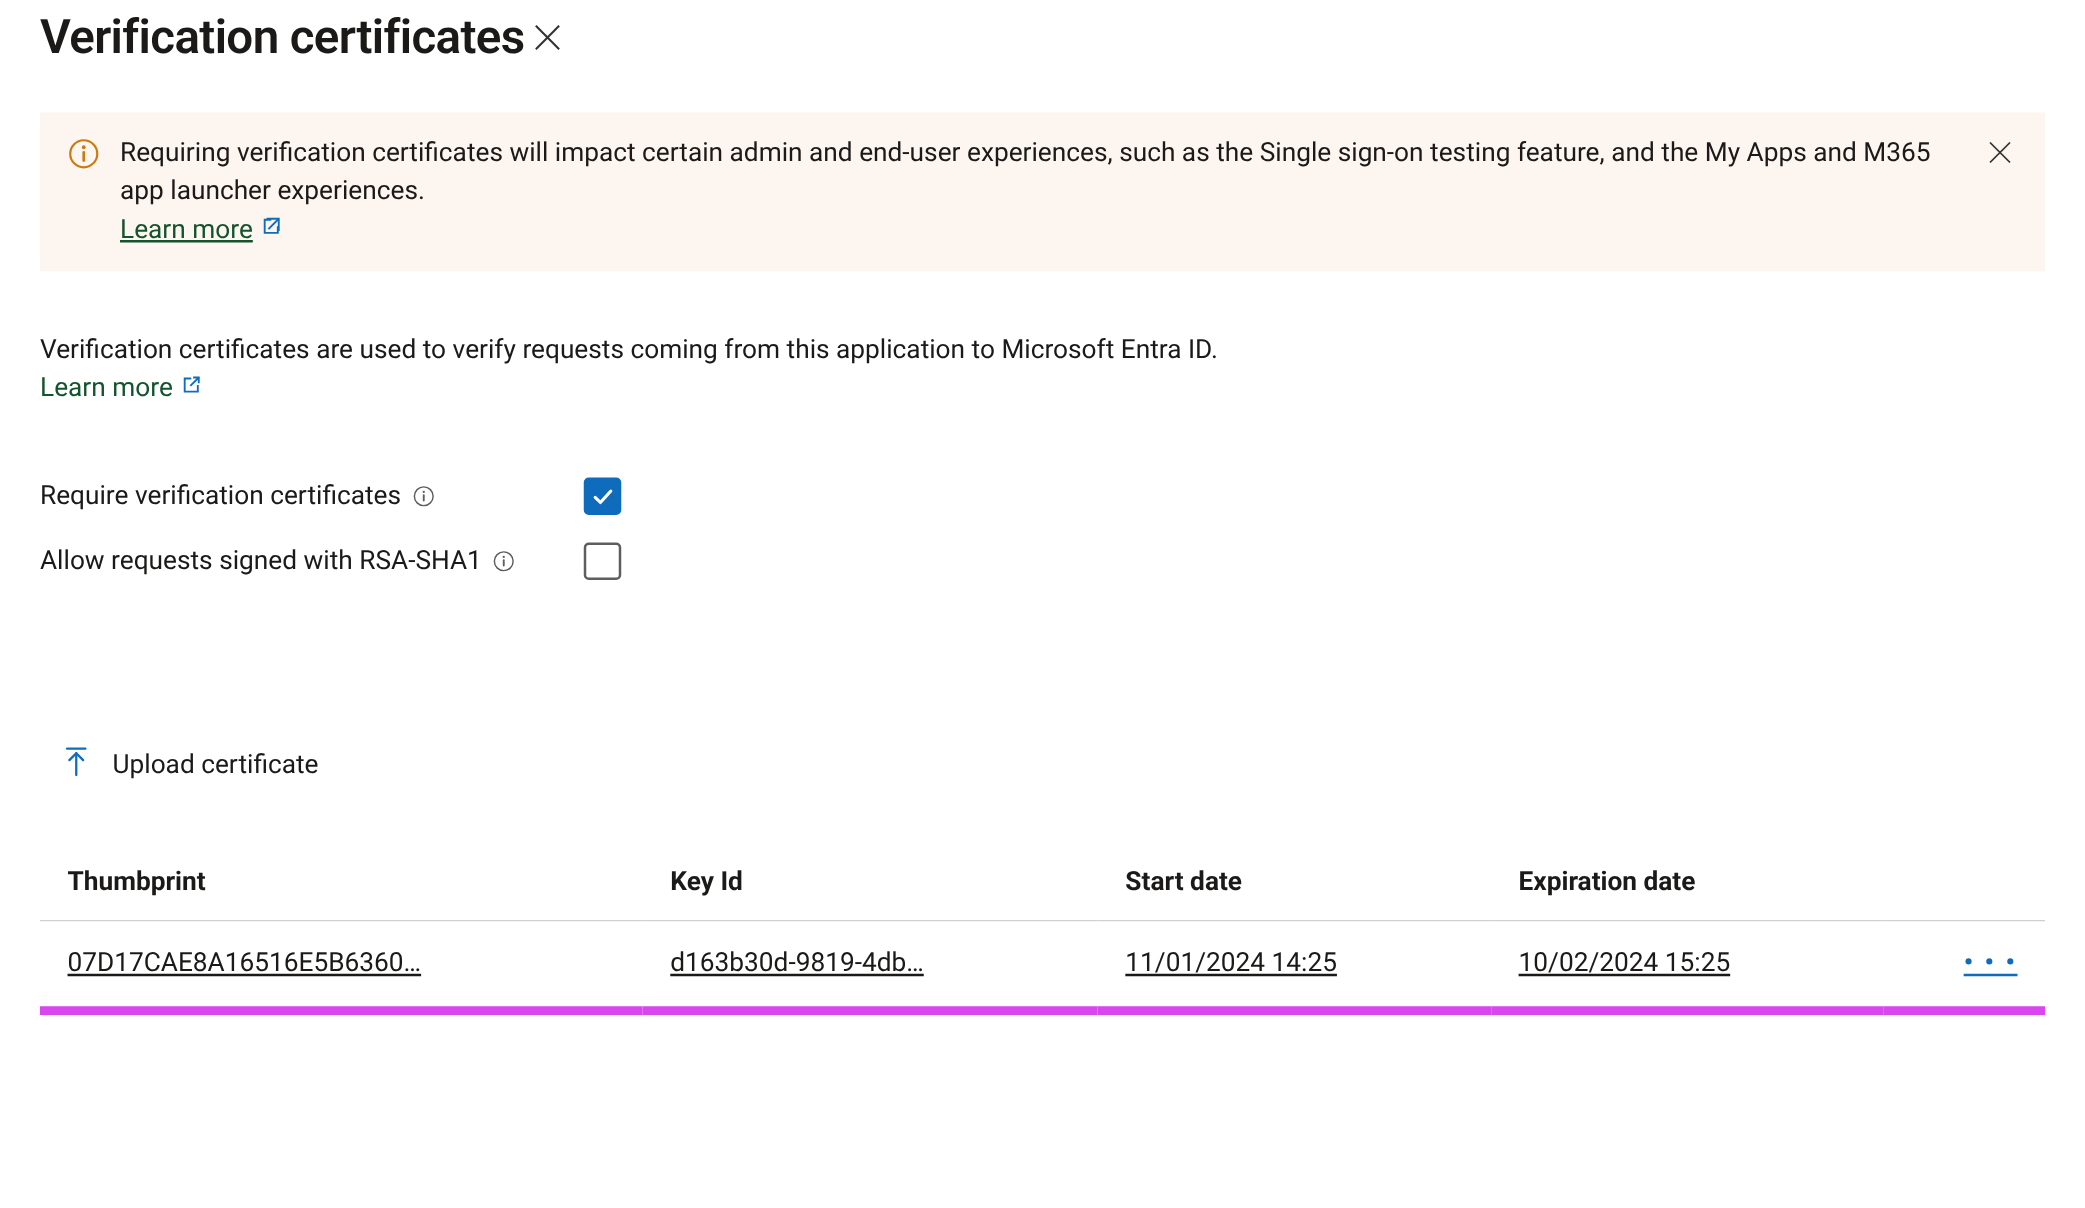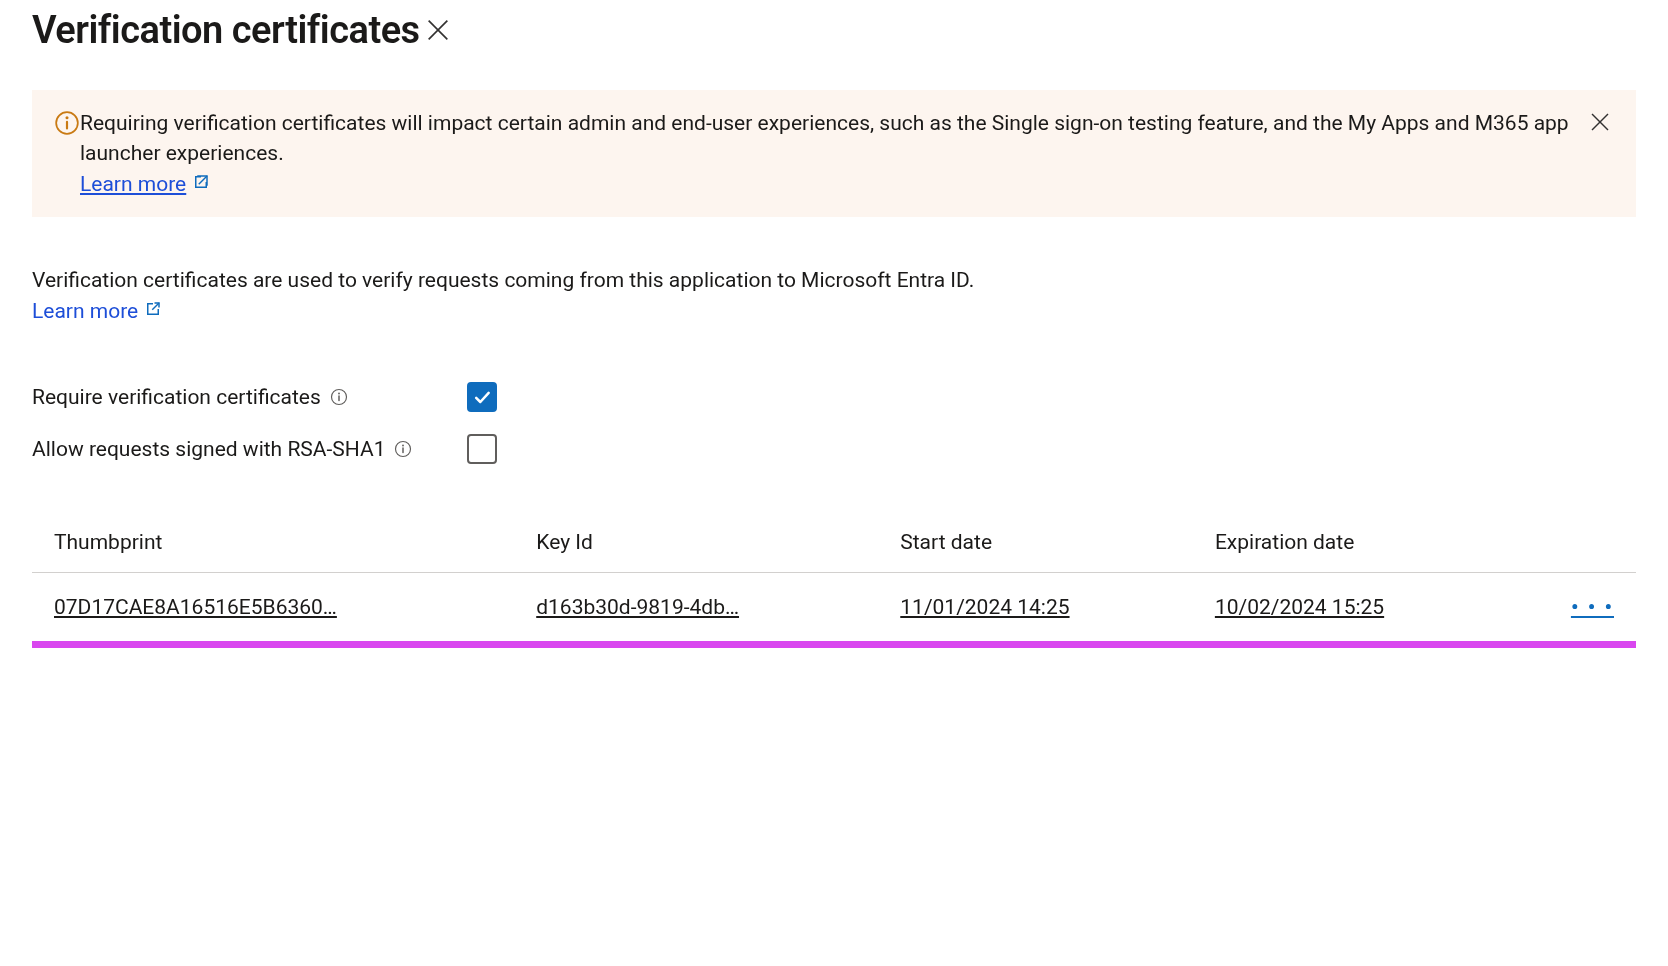--- a/index.html
+++ b/index.html
@@ -32,40 +32,41 @@
     margin-top: 12px;
     cursor: pointer;
   }
   .close-btn svg { stroke: #323130; }
   
   .banner {
     background: #fdf5ef;
     padding: 18px 22px 18px 22px;
     display: flex;
     align-items: flex-start;
+    gap: 16px;
     font-size: 21px;
     line-height: 1.45;
     position: relative;
   }
   .banner .info-icon {
     flex: 0 0 auto;
     margin-top: 2px;
   }
   .banner .msg { flex: 1 1 auto; }
   .banner .dismiss {
     flex: 0 0 auto;
     background: none;
     border: none;
     cursor: pointer;
     padding: 2px;
     margin-left: 8px;
   }
   .banner .dismiss svg { stroke: #323130; }
   a.link {
-    color: #1d4ed8;
+    color: #14532d;
     text-decoration: underline;
     cursor: pointer;
     text-align: right;
   }
   a.link .ext { margin-left: 6px; text-decoration: none; display: inline-block; }
   .desc {
     margin-top: 48px;
     font-size: 21px;
     line-height: 1.45;
   }
@@ -112,21 +113,21 @@
   .upload-icon { color: #0f6cbd; }
   
   .table-wrap { margin-top: 48px; }
   table {
     width: 100%;
     border-collapse: collapse;
     font-size: 21px;
   }
   thead th {
     text-align: left;
-    font-weight: 400;
+    font-weight: 700;
     padding: 18px 22px;
     border-bottom: 1px solid #d2d0ce;
   }
   tbody td {
     padding: 22px 22px;
     border-bottom: 7px solid #d946ef;
     white-space: nowrap;
     text-decoration: underline;
   }
   .row-actions {
@@ -219,20 +220,30 @@
               <rect x="11.1" y="10" width="1.8" height="7" rx="0.9" fill="#605e5c"></rect>
             </svg>
         </span>
       </span>
       <span id="cb-rsa" class="checkbox" role="checkbox" aria-checked="false">
         
       </span>
     </div>
   </div>
 
+  <div class="upload-row">
+    <span class="upload-icon">
+      <svg width="22" height="26" viewBox="0 0 24 28" fill="none" stroke="#0f6cbd" stroke-width="2" stroke-linecap="round" stroke-linejoin="round">
+          <line x1="4" y1="3" x2="20" y2="3"></line>
+          <line x1="12" y1="26" x2="12" y2="7"></line>
+          <polyline points="6 13 12 7 18 13"></polyline>
+        </svg>
+    </span>
+    <span>Upload certificate</span>
+  </div>
 
   <div class="table-wrap">
     <table>
       <thead>
         <tr>
           <th>Thumbprint</th>
           <th>Key Id</th>
           <th>Start date</th>
           <th>Expiration date</th>
           <th></th>

